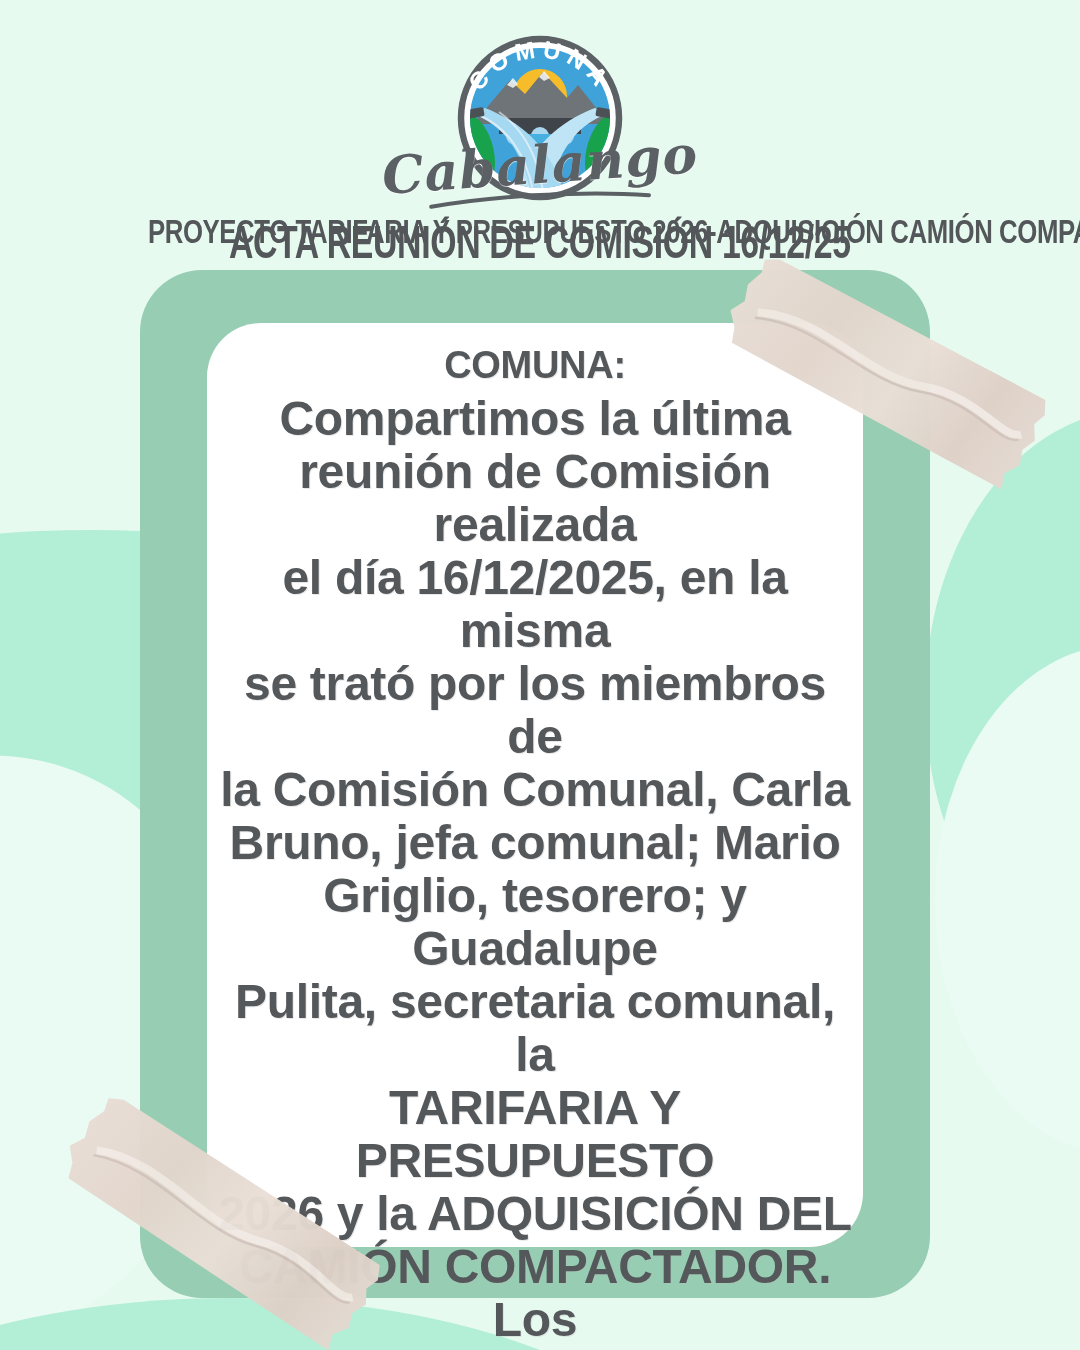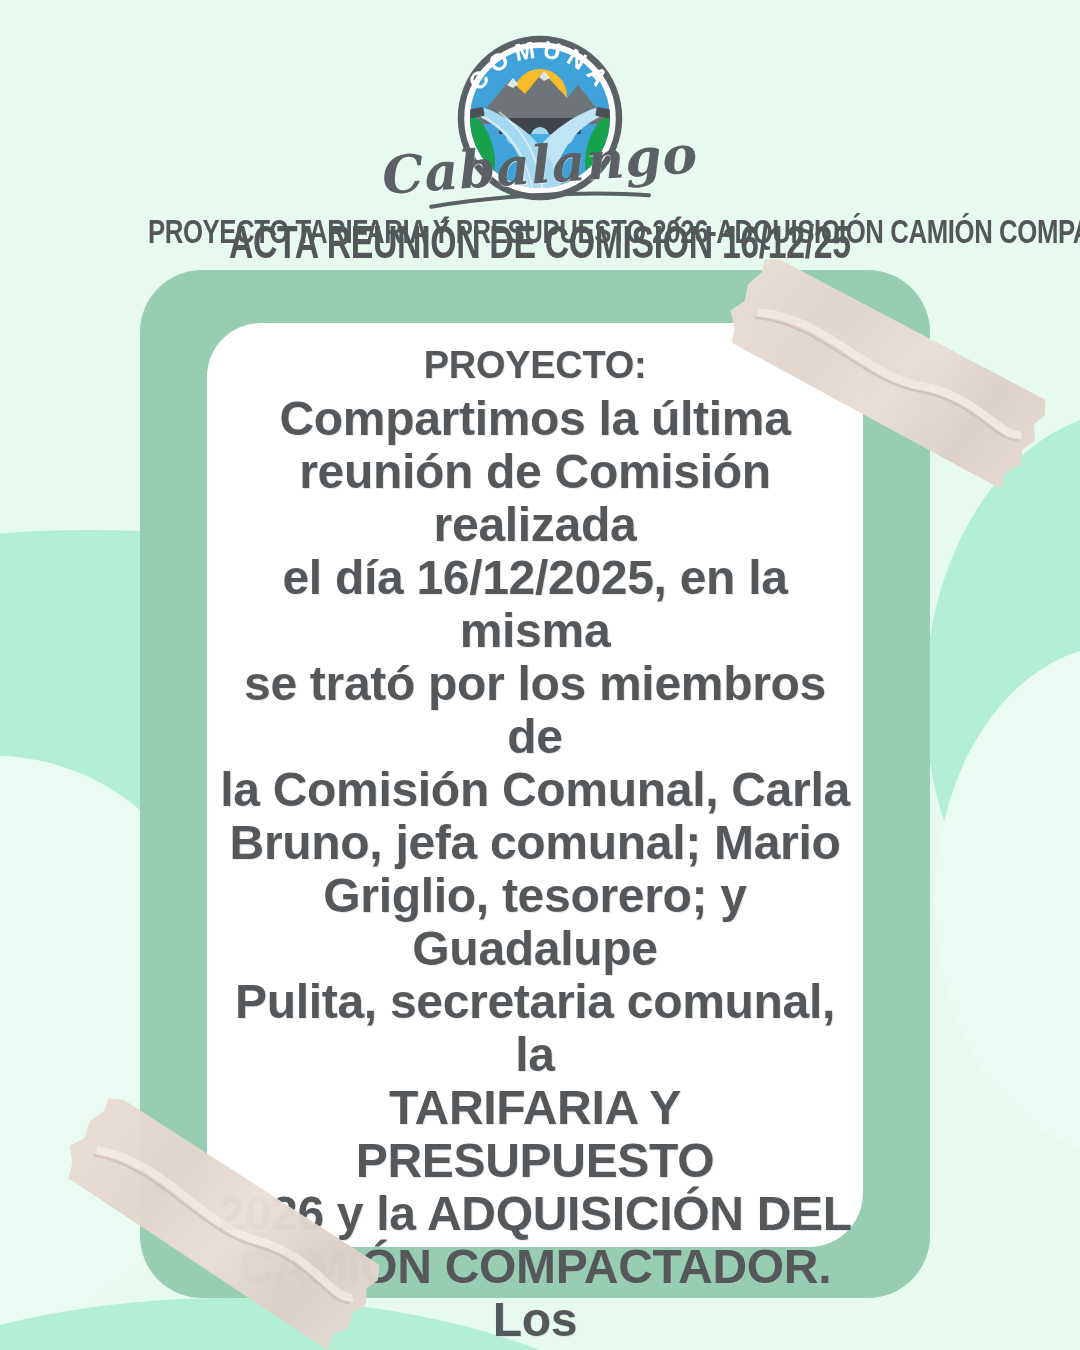--- a/index.html
+++ b/index.html
@@ -121,21 +121,21 @@
 
   <div class="title">
     <span>ACTA REUNIÓN DE COMISIÓN 16/12/25</span>
   </div>
   <div class="subtitle">
     <span>PROYECTO TARIFARIA Y PRESUPUESTO 2026-ADQUISICIÓN CAMIÓN COMPACTADOR</span>
   </div>
 
   <div class="green-card">
     <div class="white-card">
-      <div class="card-greeting">PROYECTO:</div>
+      <div class="card-greeting">COMUNA:</div>
       <div class="card-body">Compartimos la última
 reunión de Comisión realizada
 el día 16/12/2025, en la misma
 se trató por los miembros de
 la Comisión Comunal, Carla
 Bruno, jefa comunal; Mario
 Griglio, tesorero; y Guadalupe
 Pulita, secretaria comunal, la
 TARIFARIA Y PRESUPUESTO
 2026 y la ADQUISICIÓN DEL

